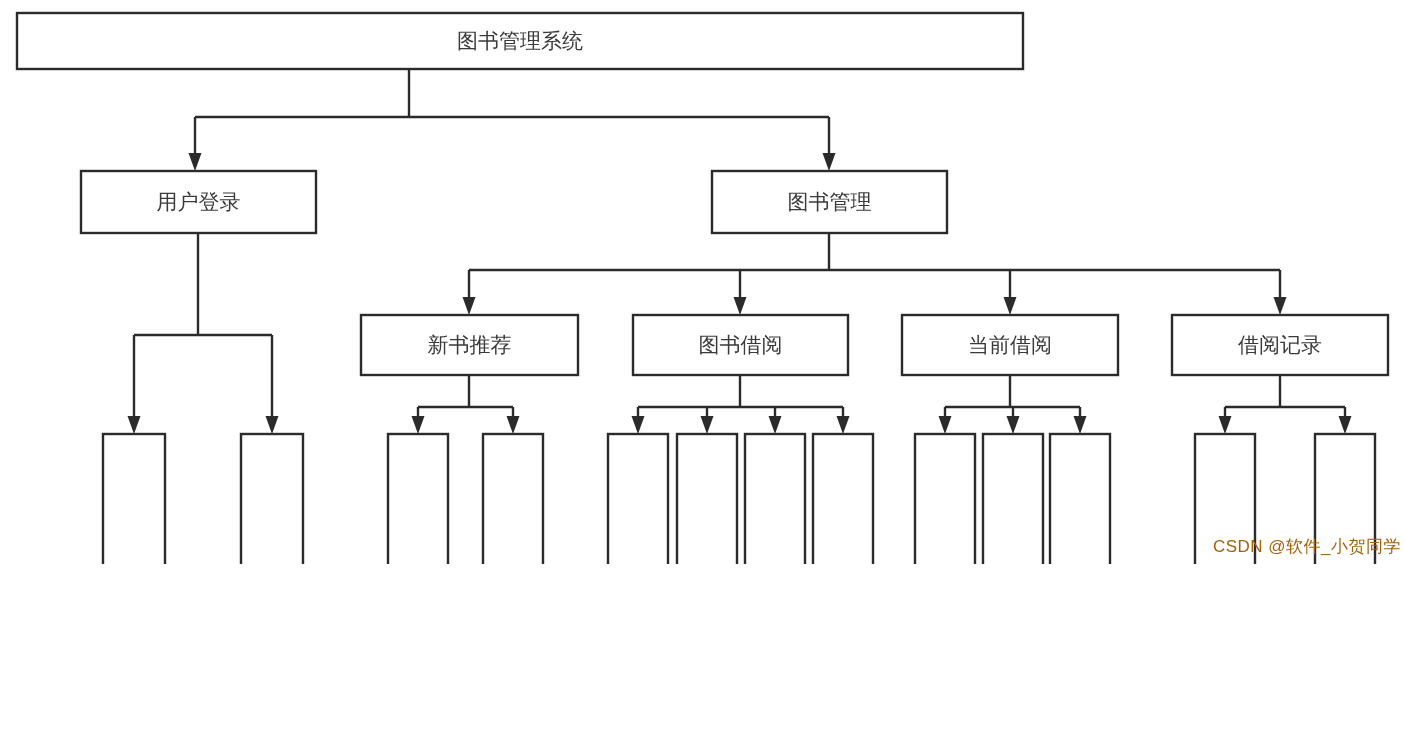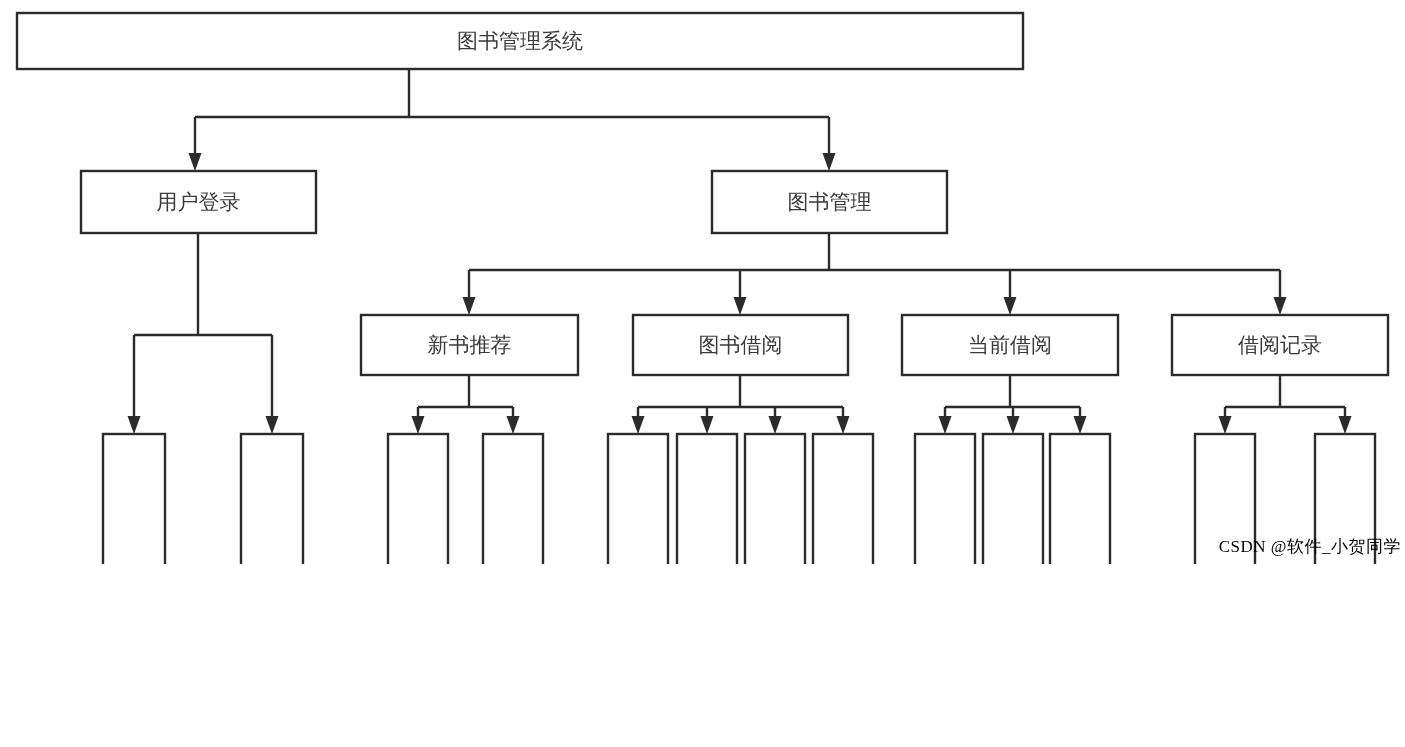--- a/index.html
+++ b/index.html
@@ -64,23 +64,23 @@
     font-family: "Liberation Sans", "DejaVu Sans", sans-serif;
     font-size: 21px;
     color: #3a3a3a;
     line-height: 1;
     white-space: nowrap;
   }
   .watermark {
     position: absolute;
     right: 12px;
     bottom: 6px;
-    font-family: Liberation Serif, serif;
+    font-family: Liberation Sans, sans-serif;
     font-size: 17px;
-    color: #000000;
+    color: #a16207;
     letter-spacing: 0.5px;
     white-space: nowrap;
   }
 </style>
 </head>
 <body>
 
 <div id="diagram-root">
 
   <svg id="tree-svg" viewBox="0 0 1405 747">

